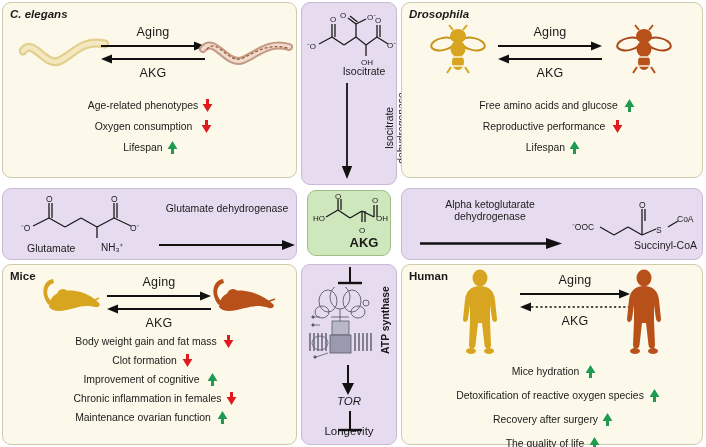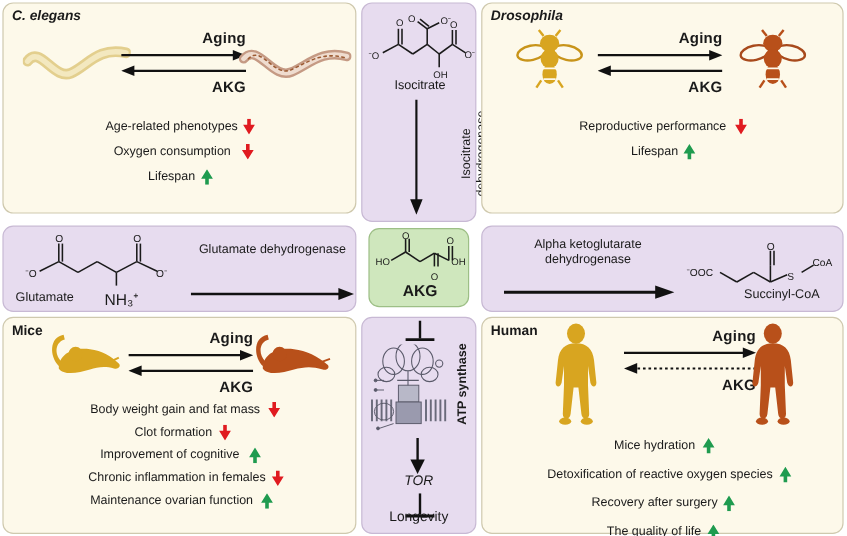--- a/index.html
+++ b/index.html
@@ -10,39 +10,39 @@
   .panel{position:absolute;box-sizing:border-box;border-radius:9px;}
   .cream{background:#fdf9ea;border:1px solid #cfc9ae;}
   .lilac{background:#e7dcef;border:1px solid #c8b9d4;}
   .green{background:#cfe7bd;border:1px solid #9dbf86;}
 
   .sp-name{position:absolute;left:7px;top:5px;font-size:11.5px;font-weight:bold;}
   .sp-name.ital{font-style:italic;}
 
   
   .axcl{position:absolute;}
-  .axcl .lbl-top,.axcl .lbl-bot{position:absolute;left:0;width:100%;text-align:right;
-        font-size:12.5px;font-weight:bold;letter-spacing:.2px;}
+  .axcl .lbl-top,.axcl .lbl-bot{position:absolute;left:0;width:100%;text-align:center;
+        font-size:12.5px;font-weight:normal;letter-spacing:.2px;}
   .axcl .lbl-top{top:-16px;}
   .axcl .lbl-bot{bottom:-17px;}
   .arw{position:absolute;left:0;width:100%;height:11px;}
   .arw svg{display:block;}
 
   
   .efflist{position:absolute;}
   .effrow{display:flex;align-items:center;justify-content:center;
           white-space:nowrap;line-height:1.06;}
   .efftxt{font-size:10.4px;}
   .ar{display:inline-block;width:11px;height:13px;margin-left:4px;position:relative;flex:0 0 auto;}
   .ar svg{display:block;}
 
   
   .chem{position:absolute;}
   .chem svg{display:block;overflow:visible;}
-  .chemname{position:absolute;font-size:10.5px;}
+  .chemname{position:absolute;font-size:10.5px;padding-left:14px;}
   .chemname.bold{font-weight:bold;font-size:13px;}
 
   .enzlbl{position:absolute;text-align:center;font-size:10.4px;line-height:1.18;}
   .enzlbl.vert{transform:rotate(-90deg);transform-origin:left top;white-space:nowrap;}
 
   .hline{position:absolute;}
   .hline svg{display:block;}
 
   .atp{position:absolute;}
   .atp svg{display:block;}
@@ -227,20 +227,28 @@
             <path d="M35 44 L39 50"></path>
         </g>
         <g stroke="#fdf9ea" stroke-width="1.4">
           <line x1="22" y1="34" x2="34" y2="34"></line>
             <line x1="23" y1="43" x2="33" y2="43"></line>
         </g>
       </svg>
     </div>
 
     <div class="efflist" style="left:0;top:96px;width:302px;">
+      <div class="effrow" style="margin-bottom:8px;padding-left:8px;">
+        <span class="efftxt">Free amino acids and glucose</span>
+        <span class="ar" style="margin-left:6px;">
+          <svg viewBox="0 0 11 13">
+              <polygon points="5.5,0 0.6,8 4,8 4,13 7,13 7,8 10.4,8" fill="#1f9b4f"></polygon>
+            </svg>
+        </span>
+      </div>
       <div class="effrow" style="margin-bottom:8px;">
         <span class="efftxt">Reproductive performance</span>
         <span class="ar" style="margin-left:7px;">
           <svg viewBox="0 0 11 13">
               <polygon points="5.5,13 0.6,5 4,5 4,0 7,0 7,5 10.4,5" fill="#e01b20"></polygon>
             </svg>
         </span>
       </div>
       <div class="effrow">
         <span class="efftxt">Lifespan</span>
@@ -273,21 +281,21 @@
         <g font-family="Liberation Sans, sans-serif" font-size="8.5" fill="#1a1a1a">
           <text x="2" y="38">⁻O</text>
           <text x="27" y="9">O</text>
           <text x="92" y="9">O</text>
           <text x="111" y="38">O⁻</text>
         </g>
       </svg>
     </div>
 
     <div class="chemname" style="left:10px;top:53px;">Glutamate</div>
-    <div class="chemname" style="left:84px;top:51px;font-size:13px;">NH₃⁺</div>
+    <div class="chemname" style="left:84px;top:51px;font-size:10px;">NH₃⁺</div>
 
     <div class="enzlbl" style="left:162px;top:14px;width:124px;">Glutamate dehydrogenase</div>
 
     <div class="hline" style="left:156px;top:50px;">
       <svg width="136" height="12" viewBox="0 0 136 12">
         <line x1="0" y1="6" x2="125" y2="6" stroke="#111" stroke-width="2"></line>
         <polygon points="136,6 123,1 123,11" fill="#111"></polygon>
       </svg>
     </div>
   </div>

